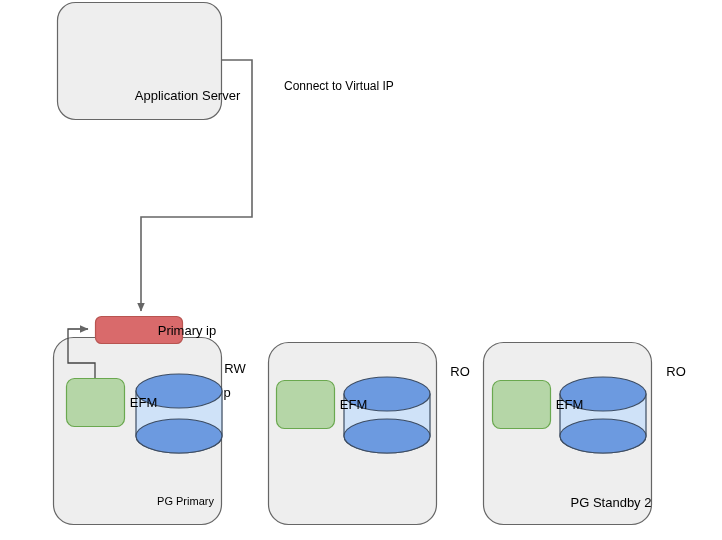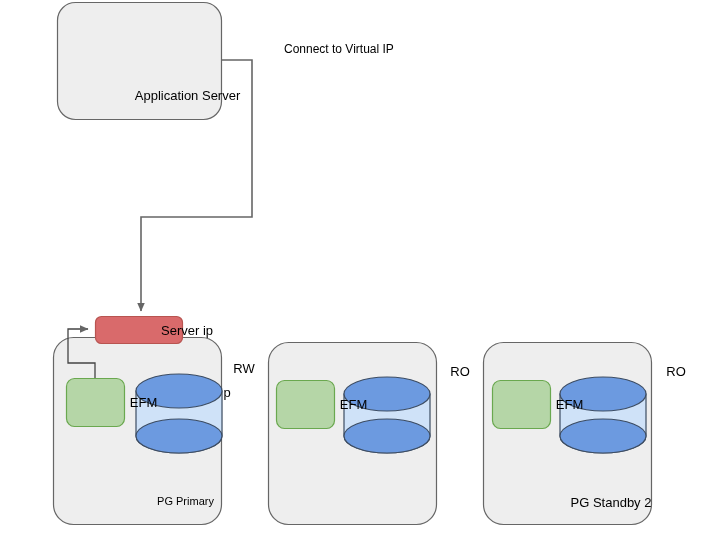--- a/index.html
+++ b/index.html
@@ -32,20 +32,21 @@
     white-space: nowrap;
     pointer-events: none;
     padding-left: 48px;
   }
   .free-text {
     position: absolute;
     font-family: "Liberation Sans", sans-serif;
     font-size: 12px;
     color: #000000;
     white-space: nowrap;
+    margin-top: 37px;
   }
 </style>
 </head>
 <body>
 
 <div id="canvas">
 
   <svg class="layer" viewBox="0 0 722 540">
     <defs>
       <marker id="arrowhead" markerWidth="10" markerHeight="10" refX="8.5" refY="4" orient="auto" markerUnits="userSpaceOnUse">
@@ -89,25 +90,25 @@
       <ellipse cx="603" cy="394" rx="43" ry="17" fill="#6c9ae0" stroke="#3d4d63" stroke-width="1.2"></ellipse>
     </g>
 
     <rect x="95.5" y="316.5" width="87" height="27" rx="6" ry="6" fill="#d96a6b" stroke="#b85450" stroke-width="1.2"></rect>
   </svg>
 
   <div class="node-label" style="left:57px; top:88px; width:165px; font-size:13px;">Application Server</div>
 
   <div class="free-text" style="left:284px; top:42px;">Connect to Virtual IP</div>
 
-  <div class="node-label" style="left:95px; top:323px; width:88px; font-size:13px;">Server ip</div>
+  <div class="node-label" style="left:95px; top:323px; width:88px; font-size:13px;">Primary ip</div>
 
   <div class="node-label" style="left:66px; top:395px; width:59px; font-size:13px;">EFM</div>
 
-  <div class="node-label" style="left:181px; top:361px; width:30px; font-size:13px;">RW</div>
+  <div class="node-label" style="left:172px; top:361px; width:30px; font-size:13px;">RW</div>
 
   <div class="node-label" style="left:164px; top:385px; width:30px; font-size:13px;">p</div>
 
   <div class="node-label" style="left:53px; top:495px; width:169px; font-size:11px;">PG Primary</div>
 
   <div class="node-label" style="left:276px; top:397px; width:59px; font-size:13px;">EFM</div>
 
   <div class="node-label" style="left:397px; top:364px; width:30px; font-size:13px;">RO</div>
 
 

